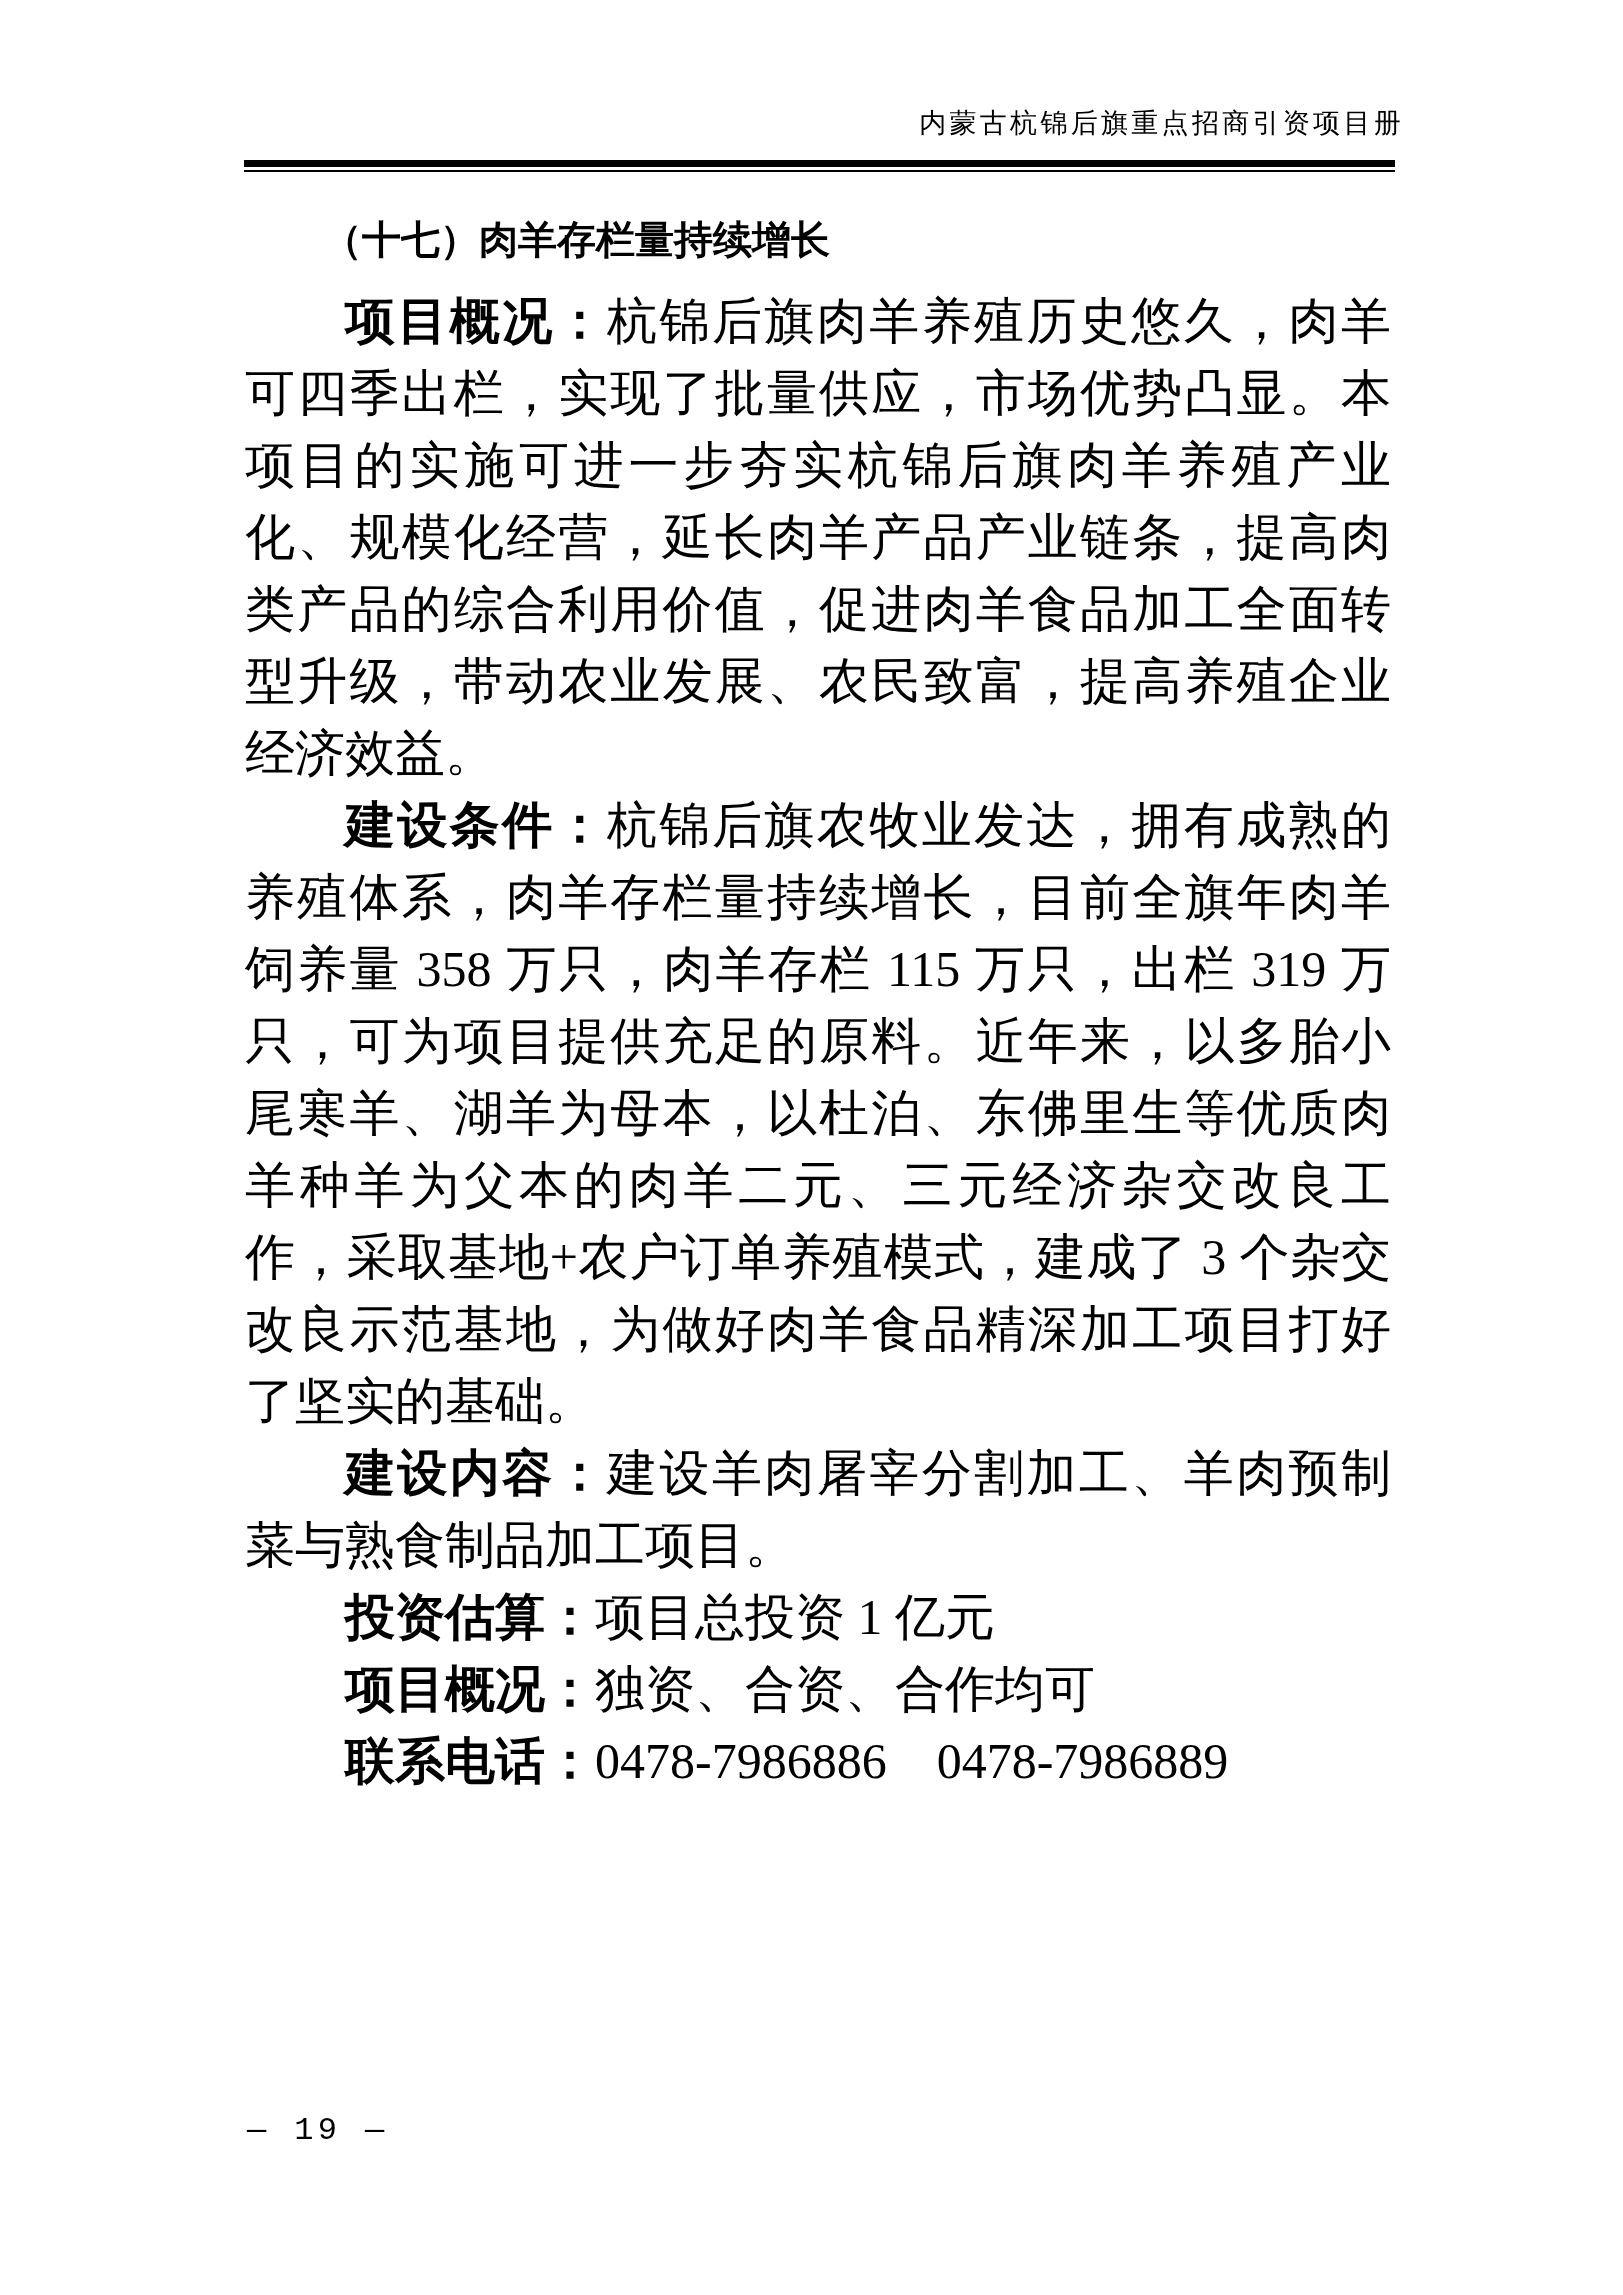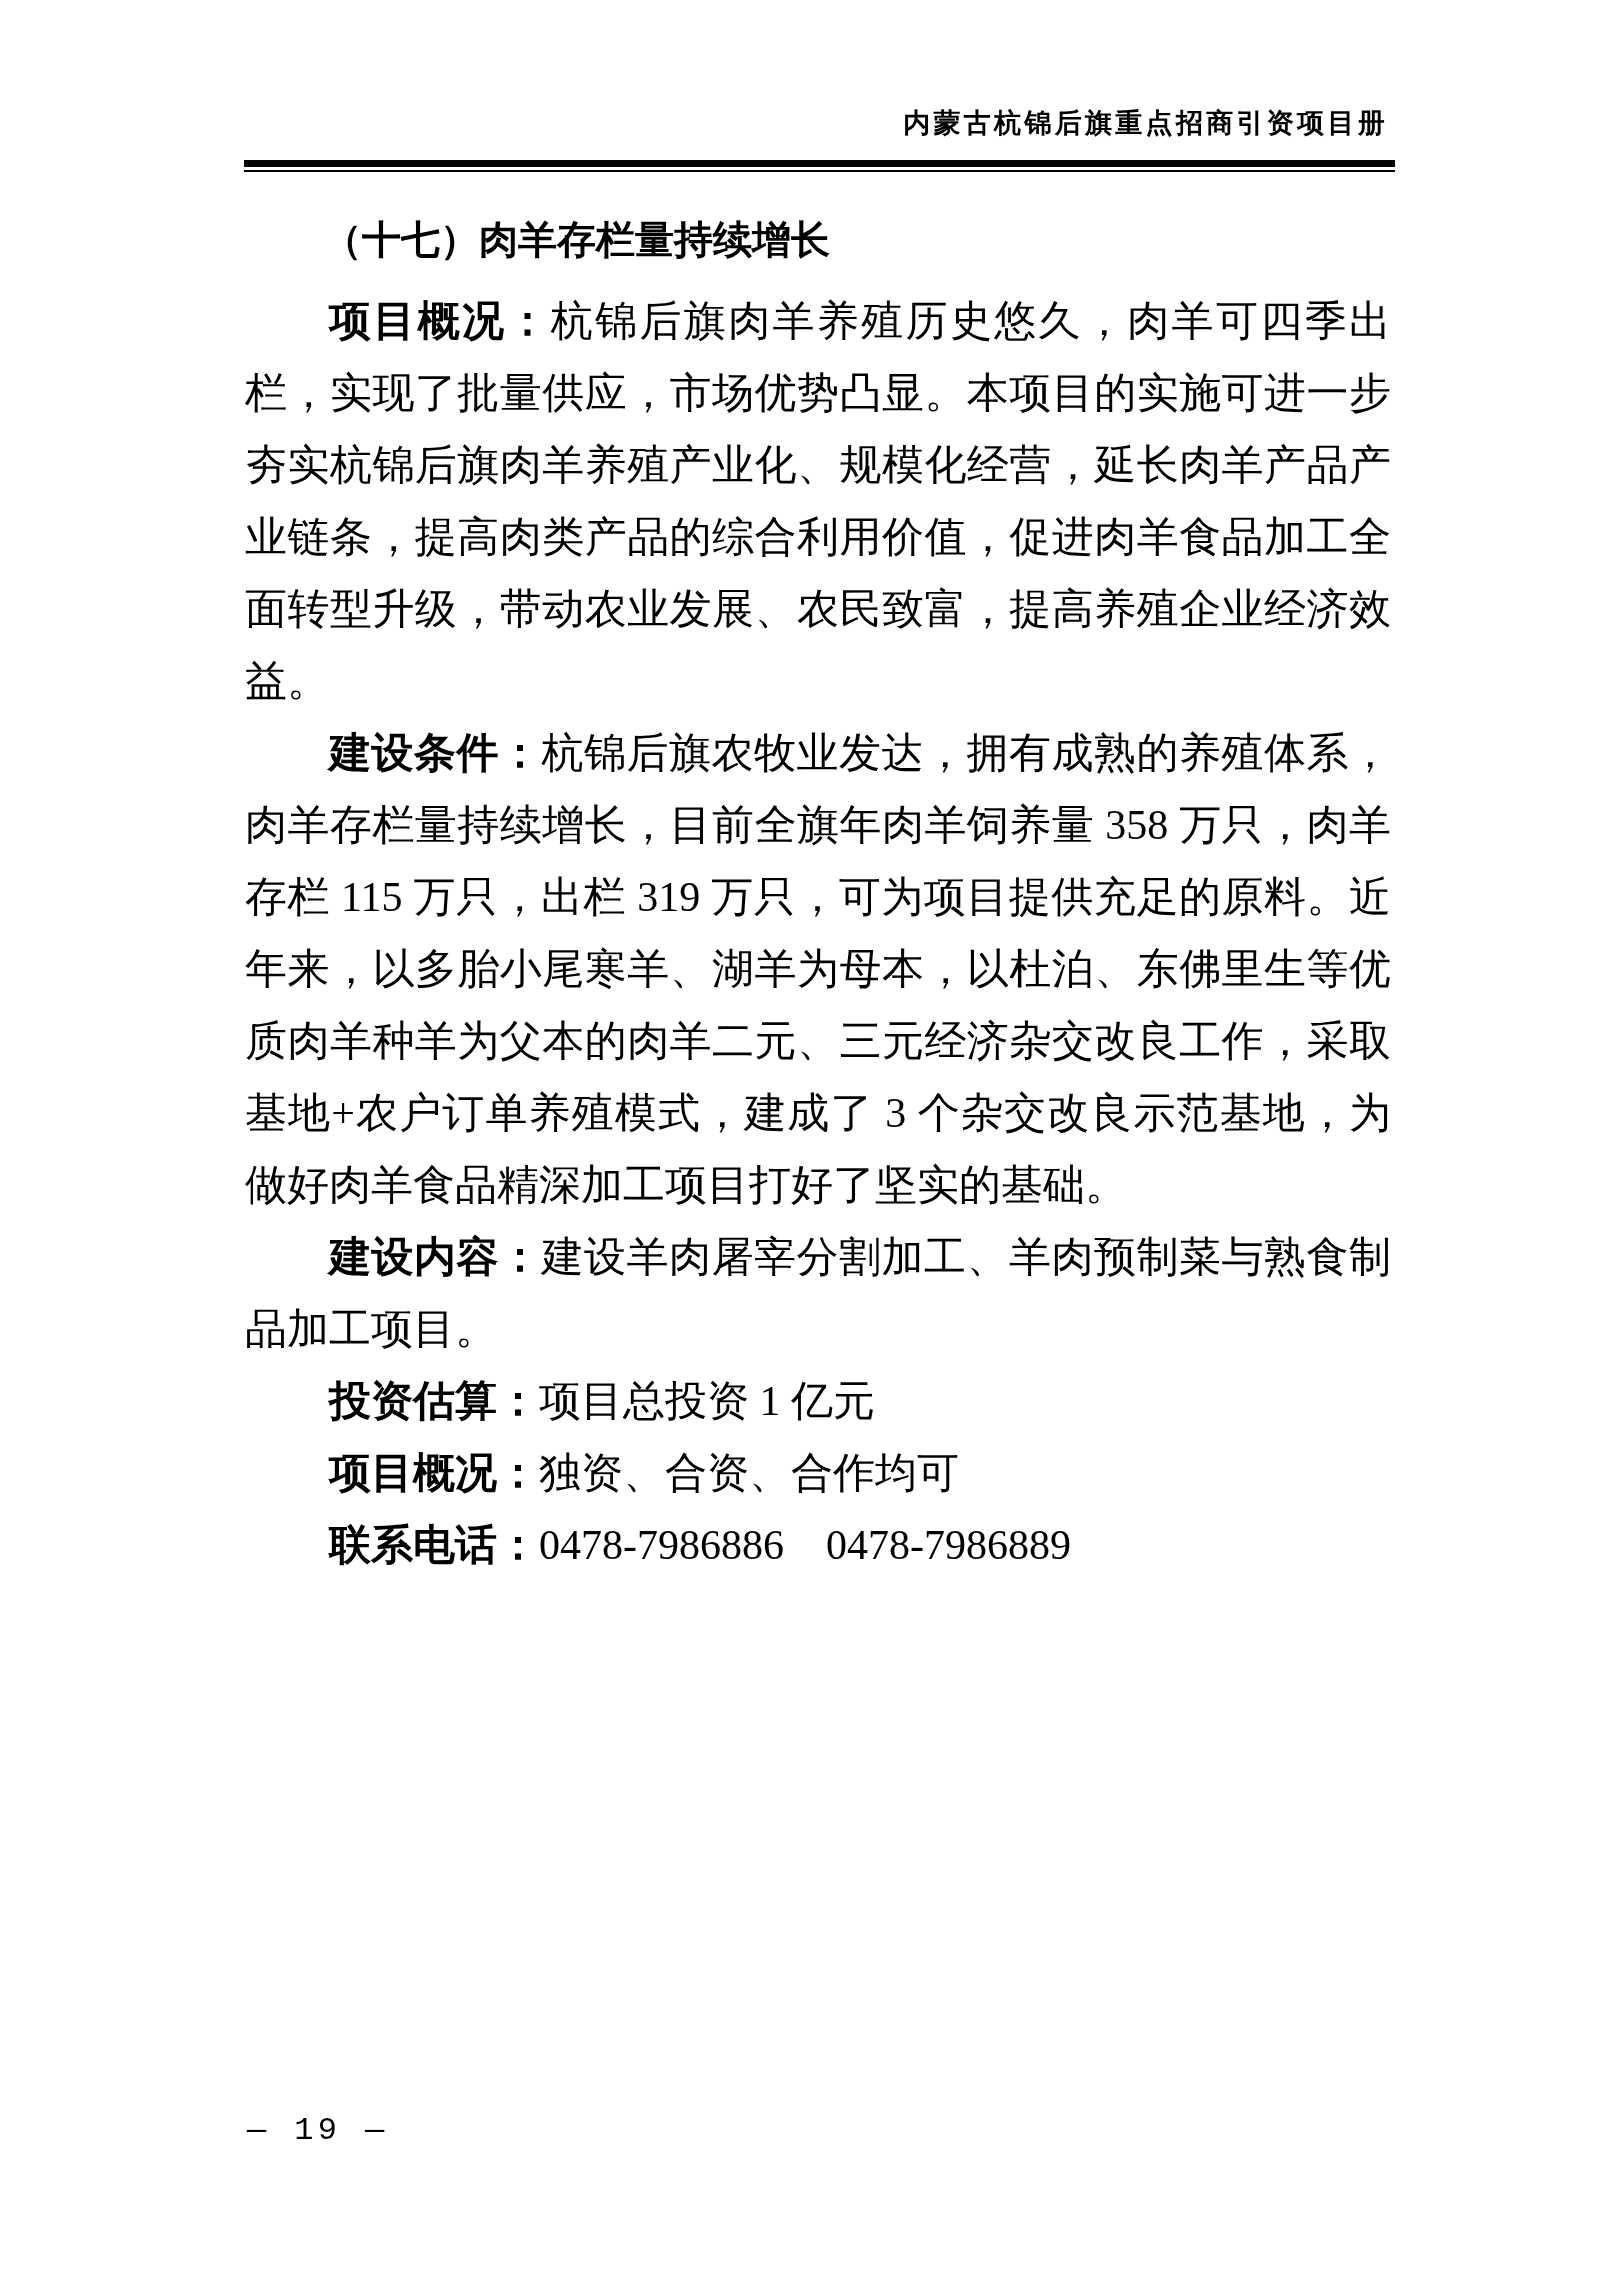--- a/index.html
+++ b/index.html
@@ -14,23 +14,23 @@
     margin: 0 auto;
     background: #ffffff;
     color: #000000;
     overflow: hidden;
   }
 
   
   .header-title {
     position: absolute;
     top: 105px;
-    right: 235px;
+    right: 219px;
     font-family: "Liberation Sans", sans-serif;
-    font-weight: bold;
+    font-weight: normal;
     font-size: 27px;
     letter-spacing: 3.3px;
     white-space: nowrap;
   }
   .header-rule {
     position: absolute;
     top: 160px;
     left: 244px;
     width: 1151px;
   }
@@ -54,21 +54,21 @@
   }
   .doc-title {
     font-size: 39px;
     font-weight: bold;
     line-height: 60px;
     text-indent: 2em;
     margin: 0 0 15.3px 0;
     white-space: nowrap;
   }
   .body-para {
-    font-size: 42px;
+    font-size: 50px;
     line-height: 72px;
     text-align: justify;
     text-justify: inter-character;
     text-indent: 2em;
     margin: 0;
     word-break: break-all;
   }
   .para-label {
     font-weight: bold;
   }

